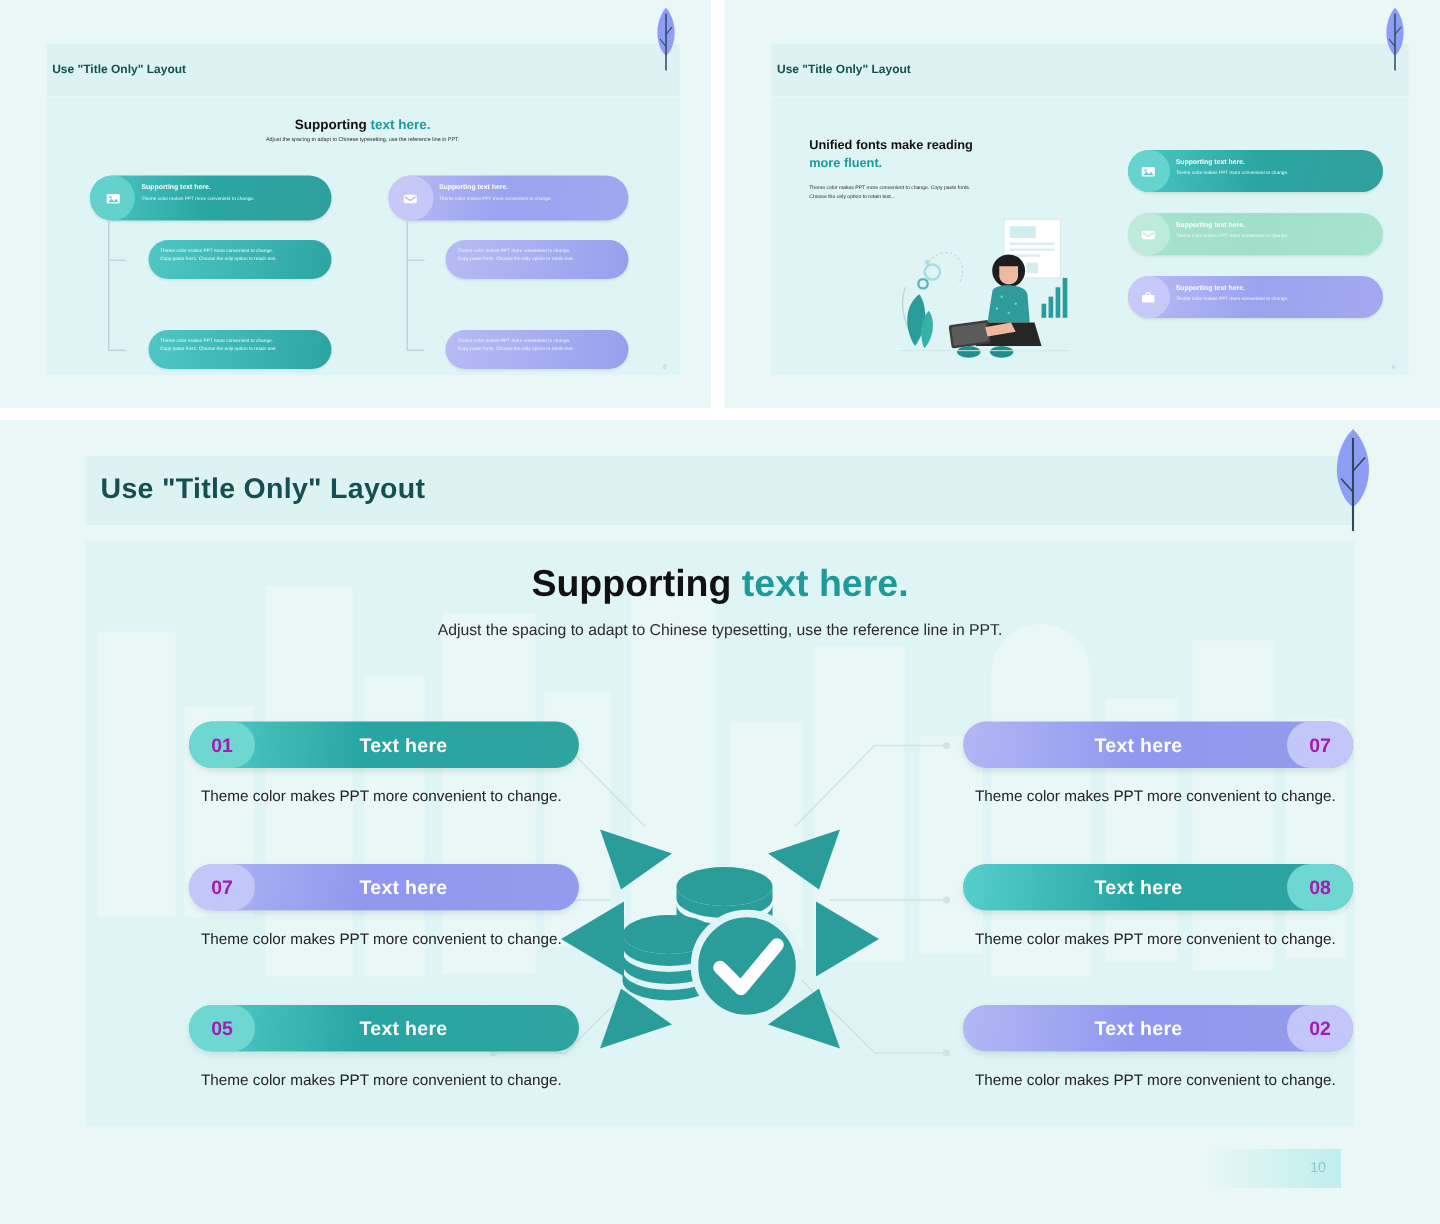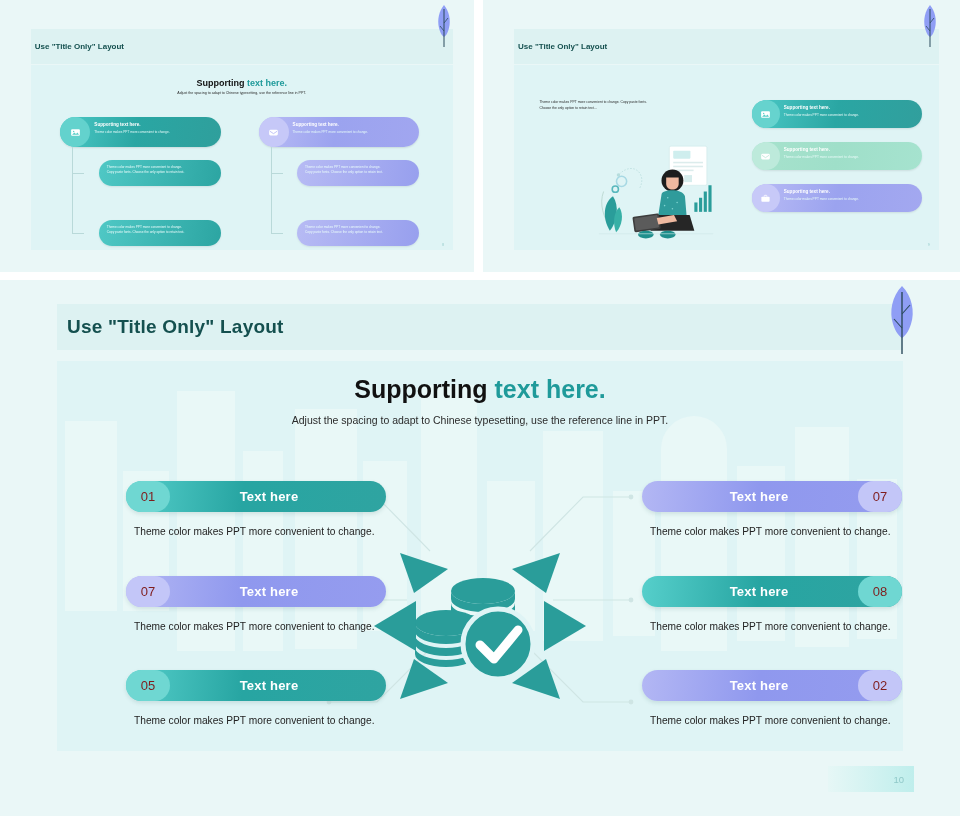--- a/index.html
+++ b/index.html
@@ -139,39 +139,39 @@
   .pill{
     position:relative;height:31px;border-radius:16px;
     box-shadow:0 2px 4px rgba(20,80,80,.13);
     display:flex;align-items:center;
   }
   .pill.teal{background:linear-gradient(95deg,#56cfcb 0%,#27a5a2 45%,#2fa4a1 100%);}
   .pill.purple{background:linear-gradient(95deg,#b3b7f4 0%,#8f98ee 45%,#959cef 100%);}
   .badge{
     position:absolute;top:0;width:44px;height:31px;border-radius:16px;
     display:flex;align-items:center;justify-content:center;
-    font-size:13px;font-weight:normal;color:#7f1d1d;
+    font-size:13px;font-weight:bold;color:#a21caf;
   }
   .badge.l{left:0;}
   .badge.r{right:0;}
   .badge.teal{background:#6fd7d2;}
   .badge.purple{background:#c3c6f8;}
   .pill-label{
     position:absolute;left:0;right:0;text-align:center;
     font-size:13px;font-weight:bold;color:#fff;letter-spacing:.2px;
   }
   .pill.left-badge .pill-label{padding-left:26px;}
   .pill.right-badge .pill-label{padding-right:26px;}
   .desc{
     margin-top:11px;font-size:10.2px;color:#232323;line-height:1.72;
     padding:0 8px;
   }
 
   .m-footer{
-    position:absolute;right:46px;bottom:24px;width:86px;height:26px;
+    position:absolute;right:66px;bottom:24px;width:86px;height:26px;
     background:linear-gradient(90deg,#e6f7f6 0%,#bfeeec 100%);
   }
   .m-pagenum{
     position:absolute;right:10px;top:50%;transform:translateY(-50%);
     font-size:9.5px;color:#8fc8c8;
   }
 </style>
 </head>
 <body>
 
@@ -260,20 +260,24 @@
     </div>
     <svg class="t-tree" viewBox="0 0 18 44">
       <path d="M9 1 C14 7 16 16 14 24 C12.5 30 10.5 32 9 33 C7.5 32 5.5 30 4 24 C2 16 4 7 9 1 Z" fill="#8f9ef5"></path>
       <line x1="9" y1="5" x2="9" y2="43" stroke="#2b4a5c" stroke-width="1"></line>
       <line x1="9" y1="19" x2="13" y2="14" stroke="#2b4a5c" stroke-width="0.8"></line>
       <line x1="9" y1="27" x2="5" y2="22" stroke="#2b4a5c" stroke-width="0.8"></line>
     </svg>
 
     <div class="t-body">
       <div class="t2-left">
+        <div class="t2-h1">
+          <span>Unified fonts make reading</span><br>
+          <span class="accent">more fluent.</span>
+        </div>
         <div class="t2-p">
           <span>Theme color makes PPT more convenient to change. Copy paste fonts.</span><br>
           <span>Choose the only option to retain text...</span>
         </div>
       </div>
 
       <svg class="t2-illus" viewBox="0 0 160 130">
         <rect x="94" y="4" width="48" height="50" rx="2" fill="#fff" stroke="#cfe8e8" stroke-width="0.8"></rect>
         <rect x="99" y="10" width="22" height="10" rx="1" fill="#cfeeee"></rect>
         <rect x="99" y="24" width="38" height="2" fill="#dcecec"></rect>

